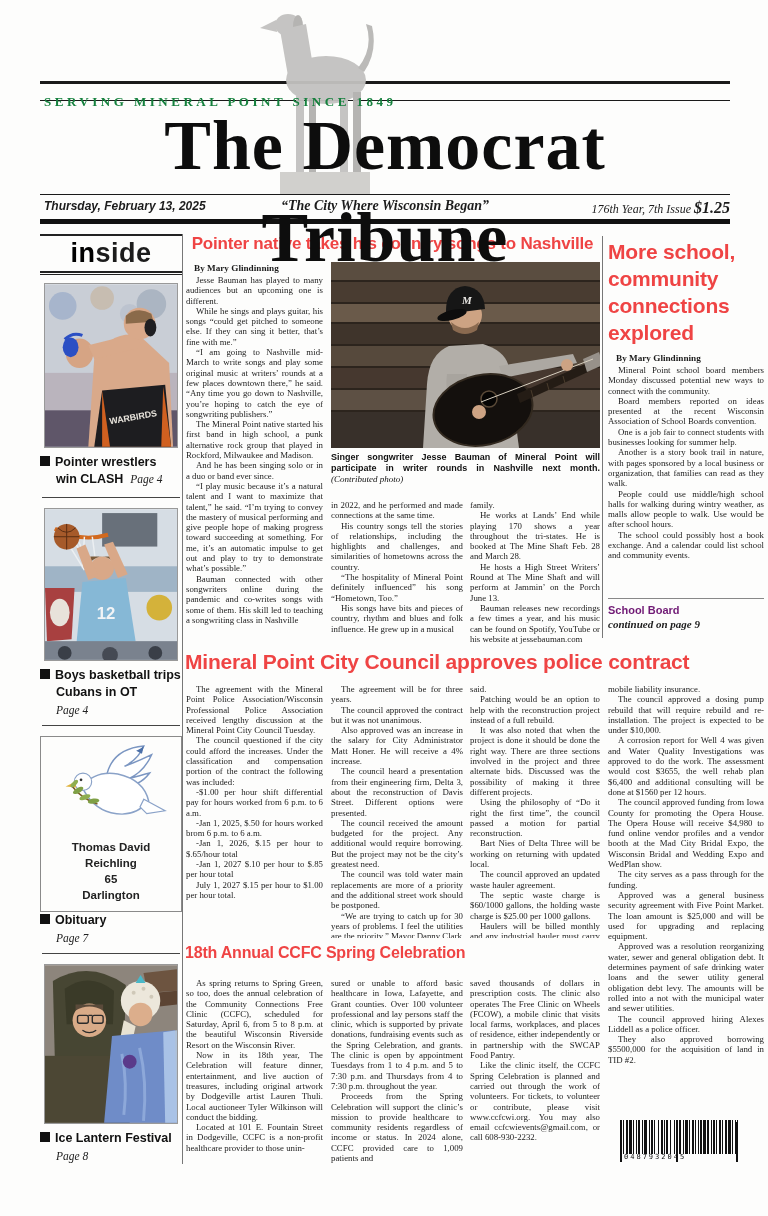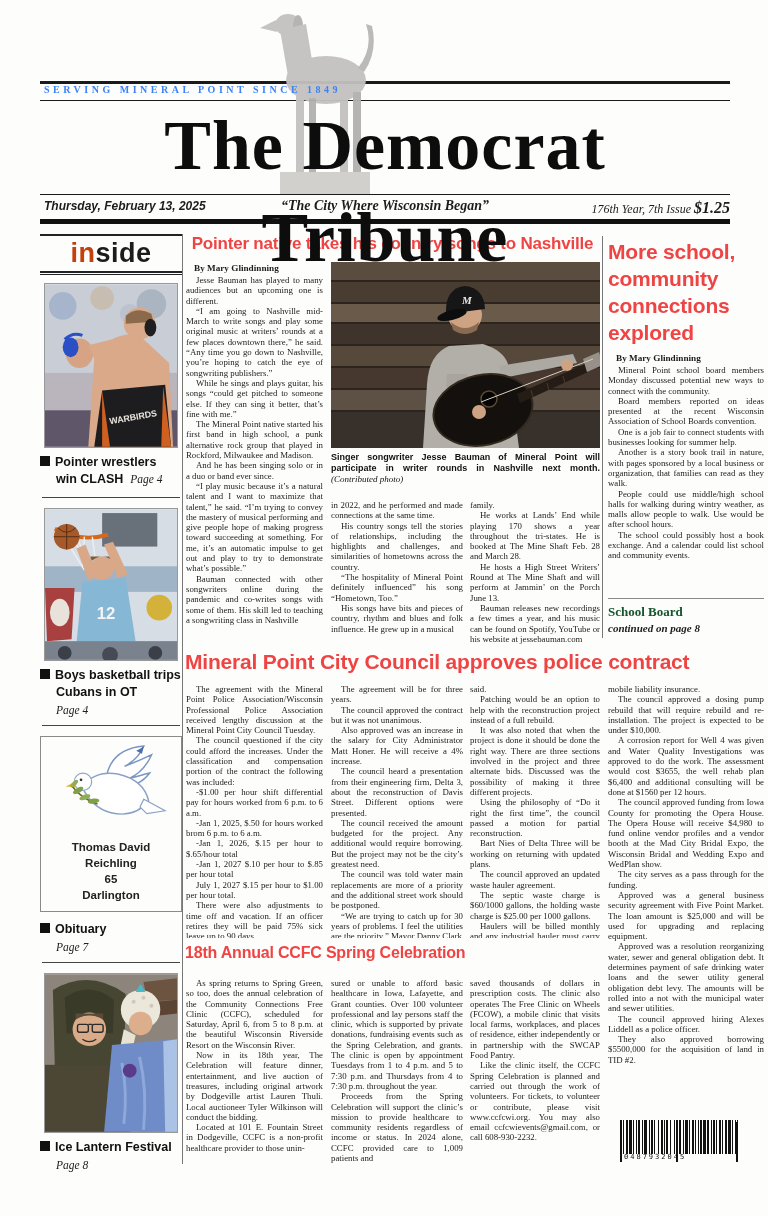--- a/index.html
+++ b/index.html
@@ -4,56 +4,56 @@
 <style>
   *{margin:0;padding:0;box-sizing:border-box}
   html,body{background:#e8e8e6}
   .page{position:relative;width:768px;height:1216px;background:#fdfdfc;margin:0 auto;
         font-family:"Liberation Serif",serif;color:#1c1c1c;overflow:hidden}
   .abs{position:absolute}
   .hrule{position:absolute;background:#1a1a1a;height:1px}
   .vrule{position:absolute;background:#777;width:1px}
 
   
-  .tagline{position:absolute;left:44px;top:84px;font-weight:bold;font-size:10px;letter-spacing:3.5px;color:#3b82f6;z-index:3}
+  .tagline{position:absolute;left:44px;top:94px;font-weight:bold;font-size:13px;letter-spacing:3.5px;color:#15803d;z-index:3}
   .mast-title{position:absolute;left:40px;top:100px;width:690px;text-align:center;
       font-family:"Liberation Serif",serif;font-weight:bold;font-size:70px;letter-spacing:1px;color:#0d0d0d;z-index:2;line-height:92px}
   .dog{position:absolute;left:252px;top:0px;z-index:1;opacity:.95}
   .daterow{position:absolute;left:40px;top:197px;width:690px;height:20px;z-index:3}
   .date-left{position:absolute;left:4px;top:2px;font-family:"Liberation Sans",sans-serif;font-style:italic;font-weight:bold;font-size:12px}
   .motto{position:absolute;left:0;right:0;top:1px;text-align:center;font-weight:bold;font-style:italic;font-size:14px}
   .issue{position:absolute;right:0;top:2px;font-style:italic;font-size:12px}
   .issue b{font-size:16px;}
   .thickbar{position:absolute;left:40px;top:219px;width:690px;height:5px;background:#111}
 
   
   .sidebar{position:absolute;left:40px;top:234px;width:142px}
   .inside-box{border-top:2px solid #222;padding:2px 0 3px 0}
   .inside-word{text-align:center;font-family:"Liberation Sans",sans-serif;font-weight:bold;font-size:27px;letter-spacing:.5px;line-height:30px}
-  .inside-word .gray{color:#c2410c}
+  .inside-word .gray{color:#000000}
   .dbl{border-top:2px solid #222;border-bottom:1px solid #222;height:4px;margin-bottom:8px}
   .sb-photo{display:block;margin:2px auto 6px auto;border:1px solid #999}
   .sb-cap{font-family:"Liberation Sans",sans-serif;font-weight:bold;font-size:12.5px;line-height:17px;color:#111}
   .sb-cap .sq{display:inline-block;width:10px;height:10px;background:#111;margin-right:5px}
   .sb-cap.ind{padding-left:16px}
   .pg{font-family:"Liberation Serif",serif;font-weight:normal;font-style:italic;font-size:11.5px;color:#222}
   .pg-line{padding-left:16px;margin-top:3px}
   .sb-rule{border:none;border-top:1px solid #444;margin:9px 2px 10px 2px}
-  .obit-box{border:1px solid #8a8a8a;padding:6px 4px 8px 4px;text-align:center;margin-bottom:9px}
+  .obit-box{border:1px solid #8a8a8a;padding:6px 4px 8px 4px;text-align:center;margin-bottom:0}
   .obit-name{font-family:"Liberation Sans",sans-serif;font-weight:bold;font-size:11.5px;line-height:16px;color:#222}
 
   
   .tcol{position:absolute;overflow:hidden}
   .tcol p{font-size:8.8px;line-height:10.3px;text-align:justify;text-indent:10px;color:#1c1c1c}
   .tcol.cont p:first-child{text-indent:0}
   .byline{font-weight:bold;font-size:9.2px;line-height:12px;text-indent:8px;margin-bottom:1px}
   .headline{position:absolute;font-family:"Liberation Sans",sans-serif;font-weight:bold;color:#ef4444;letter-spacing:-.2px}
   .cap-main{position:absolute;font-family:"Liberation Sans",sans-serif;font-weight:bold;font-size:9px;line-height:11px;text-align:justify;color:#111}
   .cap-main .credit{font-family:"Liberation Serif",serif;font-weight:normal;font-style:italic}
-  .sb-footer-title{font-family:Liberation Serif, serif;font-weight:bold;font-size:13px;color:#14532d}
+  .sb-footer-title{font-family:Liberation Sans, sans-serif;font-weight:bold;font-size:11px;color:#701a75}
   .sb-footer-note{font-weight:bold;font-style:italic;font-size:11px;margin-top:2px}
 
   .barcode{position:absolute;left:610px;top:1120px;width:138px;height:48px}
   .bc-digits{position:absolute;top:33px;left:14px;width:108px;display:flex;
      font-family:"DejaVu Sans Mono",monospace;font-size:7px;letter-spacing:2px;color:#111}
 </style>
 </head>
 <body>
 
 <div class="page">
@@ -199,22 +199,22 @@
     <div class="sb-cap"><span class="sq"></span><span>Ice Lantern Festival</span></div>
     <div class="pg pg-line">Page 8</div>
   </aside>
 
   <h2 class="headline" style="left:185px;top:234px;width:415px;font-size:17px;text-align:center">Pointer native takes his country songs to Nashville</h2>
 
   <div class="tcol" style="left:186px;top:262px;width:137px;height:384px">
     <div class="byline">By Mary Glindinning</div>
     <div>
         <p>Jesse Bauman has played to many audiences but an upcoming one is different.</p>
+        <p>While he sings and plays guitar, his songs “could get pitched to someone else. If they can sing it better, that’s fine with me.”</p>
         <p>“I am going to Nashville mid-March to write songs and play some original music at writers’ rounds at a few places downtown there,” he said. “Any time you go down to Nashville, you’re hoping to catch the eye of songwriting publishers.”</p>
-        <p>While he sings and plays guitar, his songs “could get pitched to someone else. If they can sing it better, that’s fine with me.”</p>
         <p>The Mineral Point native started his first band in high school, a punk alternative rock group that played in Rockford, Milwaukee and Madison.</p>
         <p>And he has been singing solo or in a duo or band ever since.</p>
         <p>“I play music because it’s a natural talent and I want to maximize that talent,” he said. “I’m trying to convey the mastery of musical performing and give people hope of making progress toward succeeding at something. For me, it’s an automatic impulse to get out and play to try to demonstrate what’s possible.”</p>
         <p>Bauman connected with other songwriters online during the pandemic and co-writes songs with some of them. His skill led to teaching a songwriting class in Nashville</p>
       </div>
   </div>
 
   <svg class="abs" style="left:331px;top:262px" width="269" height="186" viewBox="0 0 269 186">
     <rect width="269" height="186" fill="#4a4038"></rect>
     <rect y="0" width="269" height="18" fill="#5a4d40"></rect>
@@ -275,49 +275,48 @@
         <p>Board members reported on ideas presented at the recent Wisconsin Association of School Boards convention.</p>
         <p>One is a job fair to connect students with businesses looking for summer help.</p>
         <p>Another is a story book trail in nature, with pages sponsored by a local business or organization, that families can read as they walk.</p>
         <p>People could use middle/high school halls for walking during wintry weather, as malls allow people to walk. Use would be after school hours.</p>
         <p>The school could possibly host a book exchange. And a calendar could list school and community events.</p>
       </div>
   </div>
   <div class="hrule" style="left:608px;top:598px;width:156px;background:#888"></div>
   <div class="abs" style="left:608px;top:604px;width:156px">
     <div class="sb-footer-title">School Board</div>
-    <div class="sb-footer-note">continued on page 8</div>
+    <div class="sb-footer-note">continued on page 9</div>
   </div>
 
   <h2 class="headline" style="left:185px;top:650px;width:579px;font-size:21px">Mineral Point City Council approves police contract</h2>
   <div class="tcol" style="left:186px;top:684px;width:137px;height:254px">
       <p>The agreement with the Mineral Point Police Association/Wisconsin Professional Police Association received lengthy discussion at the Mineral Point City Council Tuesday.</p>
       <p>The council questioned if the city could afford the increases. Under the classification and compensation portion of the contract the following was included:</p>
       <p>-$1.00 per hour shift differential pay for hours worked from 6 p.m. to 6 a.m.</p>
       <p>-Jan 1, 2025, $.50 for hours worked brom 6 p.m. to 6 a.m.</p>
       <p>-Jan 1, 2026, $.15 per hour to $.65/hour total</p>
       <p>-Jan 1, 2027 $.10 per hour to $.85 per hour total</p>
       <p>July 1, 2027 $.15 per hour to $1.00 per hour total.</p>
-      <p>There were also adjustments to time off and vacation. If an officer retires they will be paid 75% sick leave up to 90 days.</p>
     </div>
   <div class="tcol" style="left:331px;top:684px;width:132px;height:254px">
       <p>The agreement will be for three years.</p>
       <p>The council approved the contract but it was not unanimous.</p>
       <p>Also approved was an increase in the salary for City Administrator Matt Honer. He will receive a 4% increase.</p>
       <p>The council heard a presentation from their engineering firm, Delta 3, about the reconstruction of Davis Street. Different options were presented.</p>
       <p>The council received the amount budgeted for the project. Any additional would require borrowing. But the project may not be the city’s greatest need.</p>
       <p>The council was told water main replacements are more of a priority and the additional street work should be postponed.</p>
       <p>“We are trying to catch up for 30 years of problems. I feel the utilities are the priority,” Mayor Danny Clark</p>
     </div>
   <div class="tcol cont" style="left:470px;top:684px;width:130px;height:254px">
       <p>said.</p>
       <p>Patching would be an option to help with the reconstruction project instead of a full rebuild.</p>
       <p>It was also noted that when the project is done it should be done the right way. There are three sections involved in the project and three alternate bids. Discussed was the possibility of making it three different projects.</p>
       <p>Using the philosophy of “Do it right the first time”, the council passed a motion for partial reconstruction.</p>
-      <p>Bart Nies of Delta Three will be working on returning with updated plans.</p>
+      <p>Bart Nies of Delta Three will be working on returning with updated local.</p>
       <p>The council approved an updated waste hauler agreement.</p>
       <p>The septic waste charge is $60/1000 gallons, the holding waste charge is $25.00 per 1000 gallons.</p>
       <p>Haulers will be billed monthly and any industrial hauler must carry and</p>
     </div>
   <div class="tcol cont" style="left:608px;top:684px;width:156px;height:412px">
       <p>mobile liability insurance.</p>
       <p>The council approved a dosing pump rebuild that will require rebuild and re-installation. The project is expected to be under $10,000.</p>
       <p>A corrosion report for Well 4 was given and Water Quality Investigations was approved to do the work. The assessment would cost $3655, the well rehab plan $6,400 and additional consulting will be done at $1560 per 12 hours.</p>
       <p>The council approved funding from Iowa County for promoting the Opera House. The Opera House will receive $4,980 to fund online vendor profiles and a vendor booth at the Mad City Bridal Expo, the Wisconsin Bridal and Wedding Expo and WedPlan show.</p>
       <p>The city serves as a pass through for the funding.</p>

